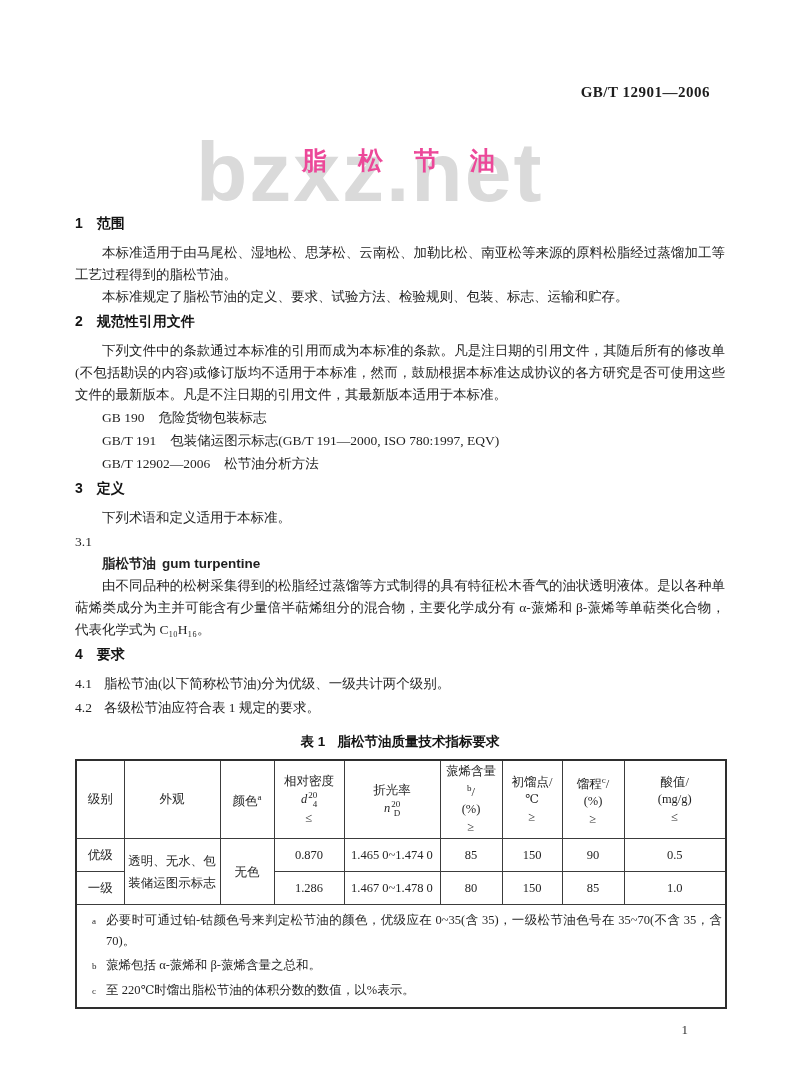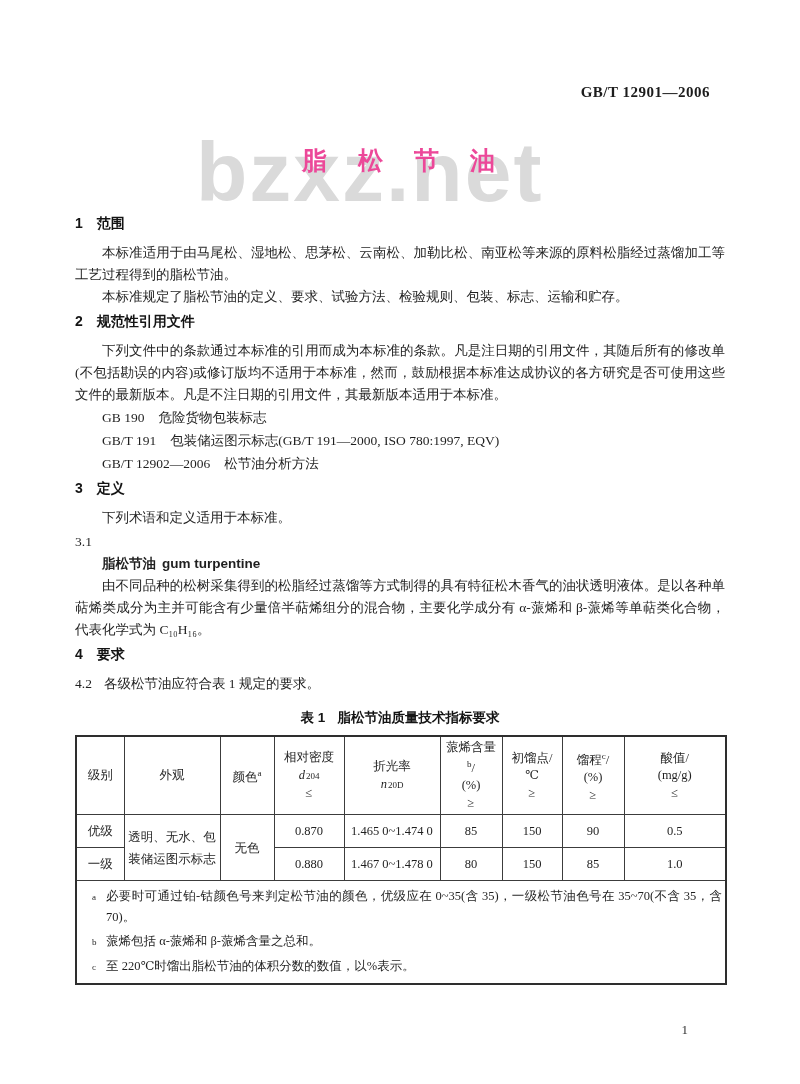--- a/index.html
+++ b/index.html
@@ -64,21 +64,21 @@
   }
   .spec th, .spec td {
     border: 1px solid #3c3c3c; text-align: center; vertical-align: middle;
     padding: 2px 3px; font-weight: normal;
   }
   .spec thead th { height: 74px; line-height: 17px; }
   .spec td.data-cell { height: 33px; }
   .sym-line { margin-top: 1px; }
   .sym-line em { font-style: italic; }
   .stack {
-    display: inline-flex; flex-direction: row; vertical-align: middle;
+    display: inline-flex; flex-direction: column; vertical-align: middle;
     font-size: 9px; line-height: 9px; margin-left: 1px; text-align: right;
   }
   .hsup { font-size: 9px; }
   .op-line { margin-top: 1px; }
 
   .fn-cell { text-align: left; padding: 8px 14px 10px; line-height: 21px; }
   .footnote { display: flex; margin: 3px 0; text-align: justify; }
   .fn-mark { flex: 0 0 14px; margin-left: 12px; font-size: 9px; padding-top: 1px; }
   .fn-text { flex: 1; }
 
@@ -128,20 +128,23 @@
     <p class="clause-num-line">3.1</p>
     <p class="term-line">
       <span>脂松节油</span><span class="term-en">gum turpentine</span>
     </p>
     <p class="body-p">由不同品种的松树采集得到的松脂经过蒸馏等方式制得的具有特征松木香气的油状透明液体。是以各种单萜烯类成分为主并可能含有少量倍半萜烯组分的混合物，主要化学成分有 α-蒎烯和 β-蒎烯等单萜类化合物，代表化学式为 C₁₀H₁₆。</p>
 
     <h2 class="sec-h">
       <span class="sec-num">4</span>
       <span>要求</span>
     </h2>
+    <p class="clause">
+      <span class="cl-num">4.1</span><span>脂松节油(以下简称松节油)分为优级、一级共计两个级别。</span>
+    </p>
     <p class="clause">
       <span class="cl-num">4.2</span><span>各级松节油应符合表 1 规定的要求。</span>
     </p>
 
     <div class="table-caption">
       <span class="cap-no">表 1</span><span>脂松节油质量技术指标要求</span>
     </div>
 
     <table class="spec">
       <colgroup>
@@ -204,21 +207,21 @@
           <td class="data-cell" rowspan="2">无色</td>
           <td class="data-cell">0.870</td>
           <td class="data-cell">1.465 0~1.474 0</td>
           <td class="data-cell">85</td>
           <td class="data-cell">150</td>
           <td class="data-cell">90</td>
           <td class="data-cell">0.5</td>
         </tr>
         <tr>
           <td class="data-cell">一级</td>
-          <td class="data-cell">0.880</td>
+          <td class="data-cell">1.286</td>
           <td class="data-cell">1.467 0~1.478 0</td>
           <td class="data-cell">80</td>
           <td class="data-cell">150</td>
           <td class="data-cell">85</td>
           <td class="data-cell">1.0</td>
         </tr>
         <tr>
           <td class="fn-cell" colspan="9">
             <div class="footnote">
               <sup class="fn-mark">a</sup>

